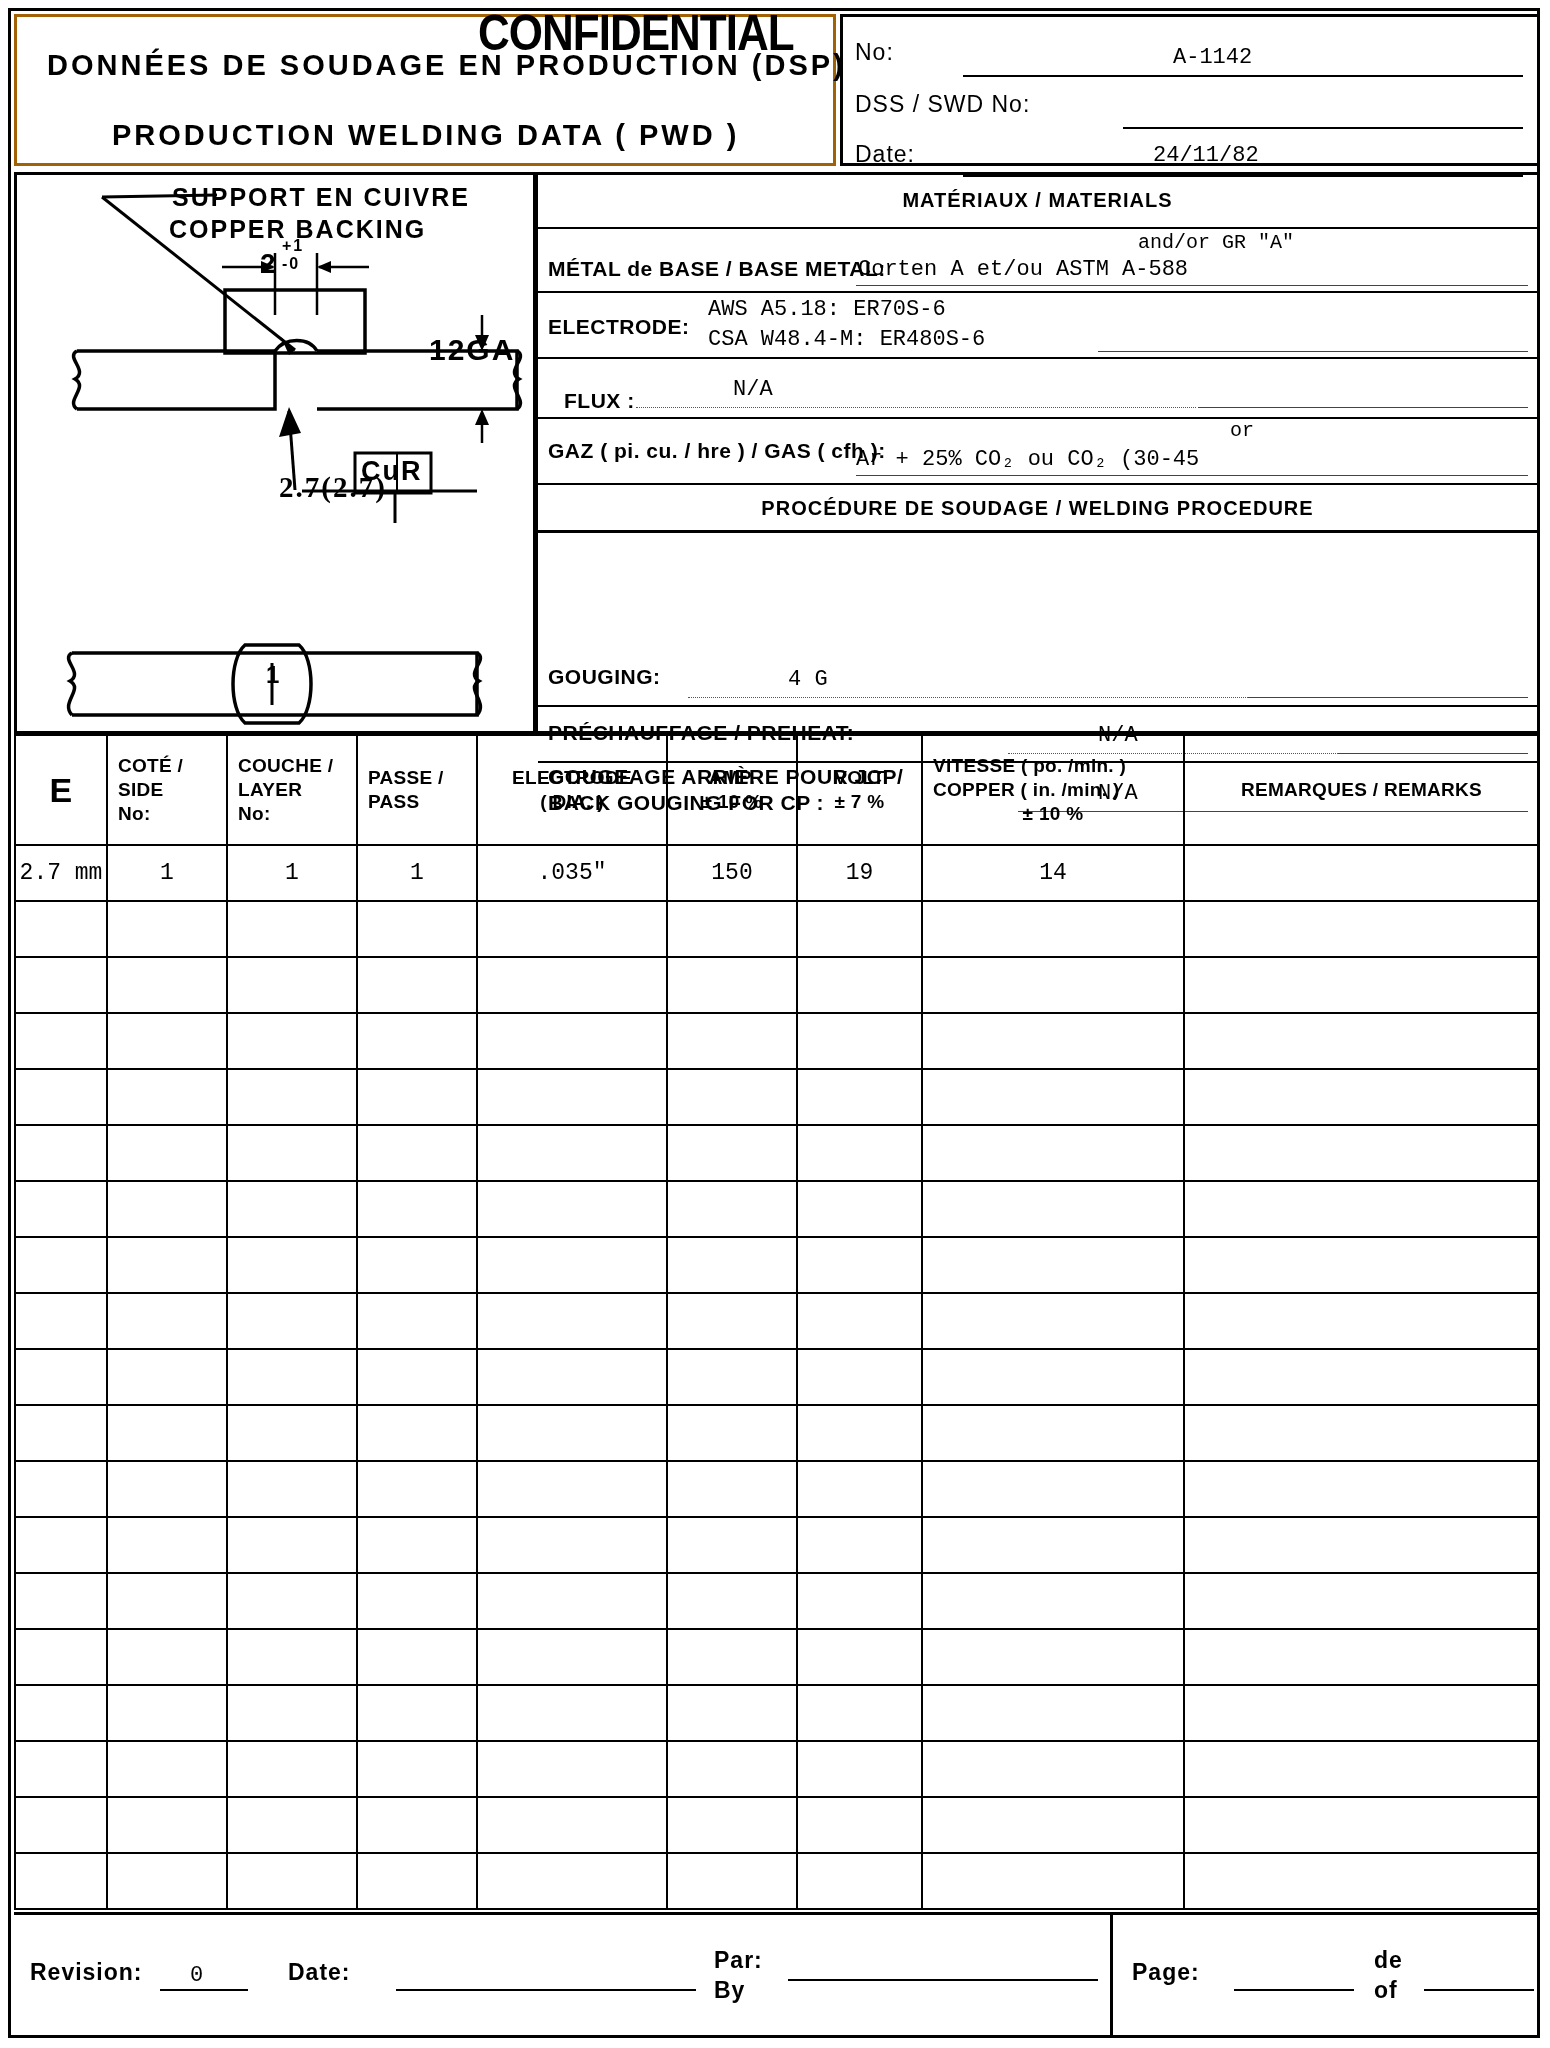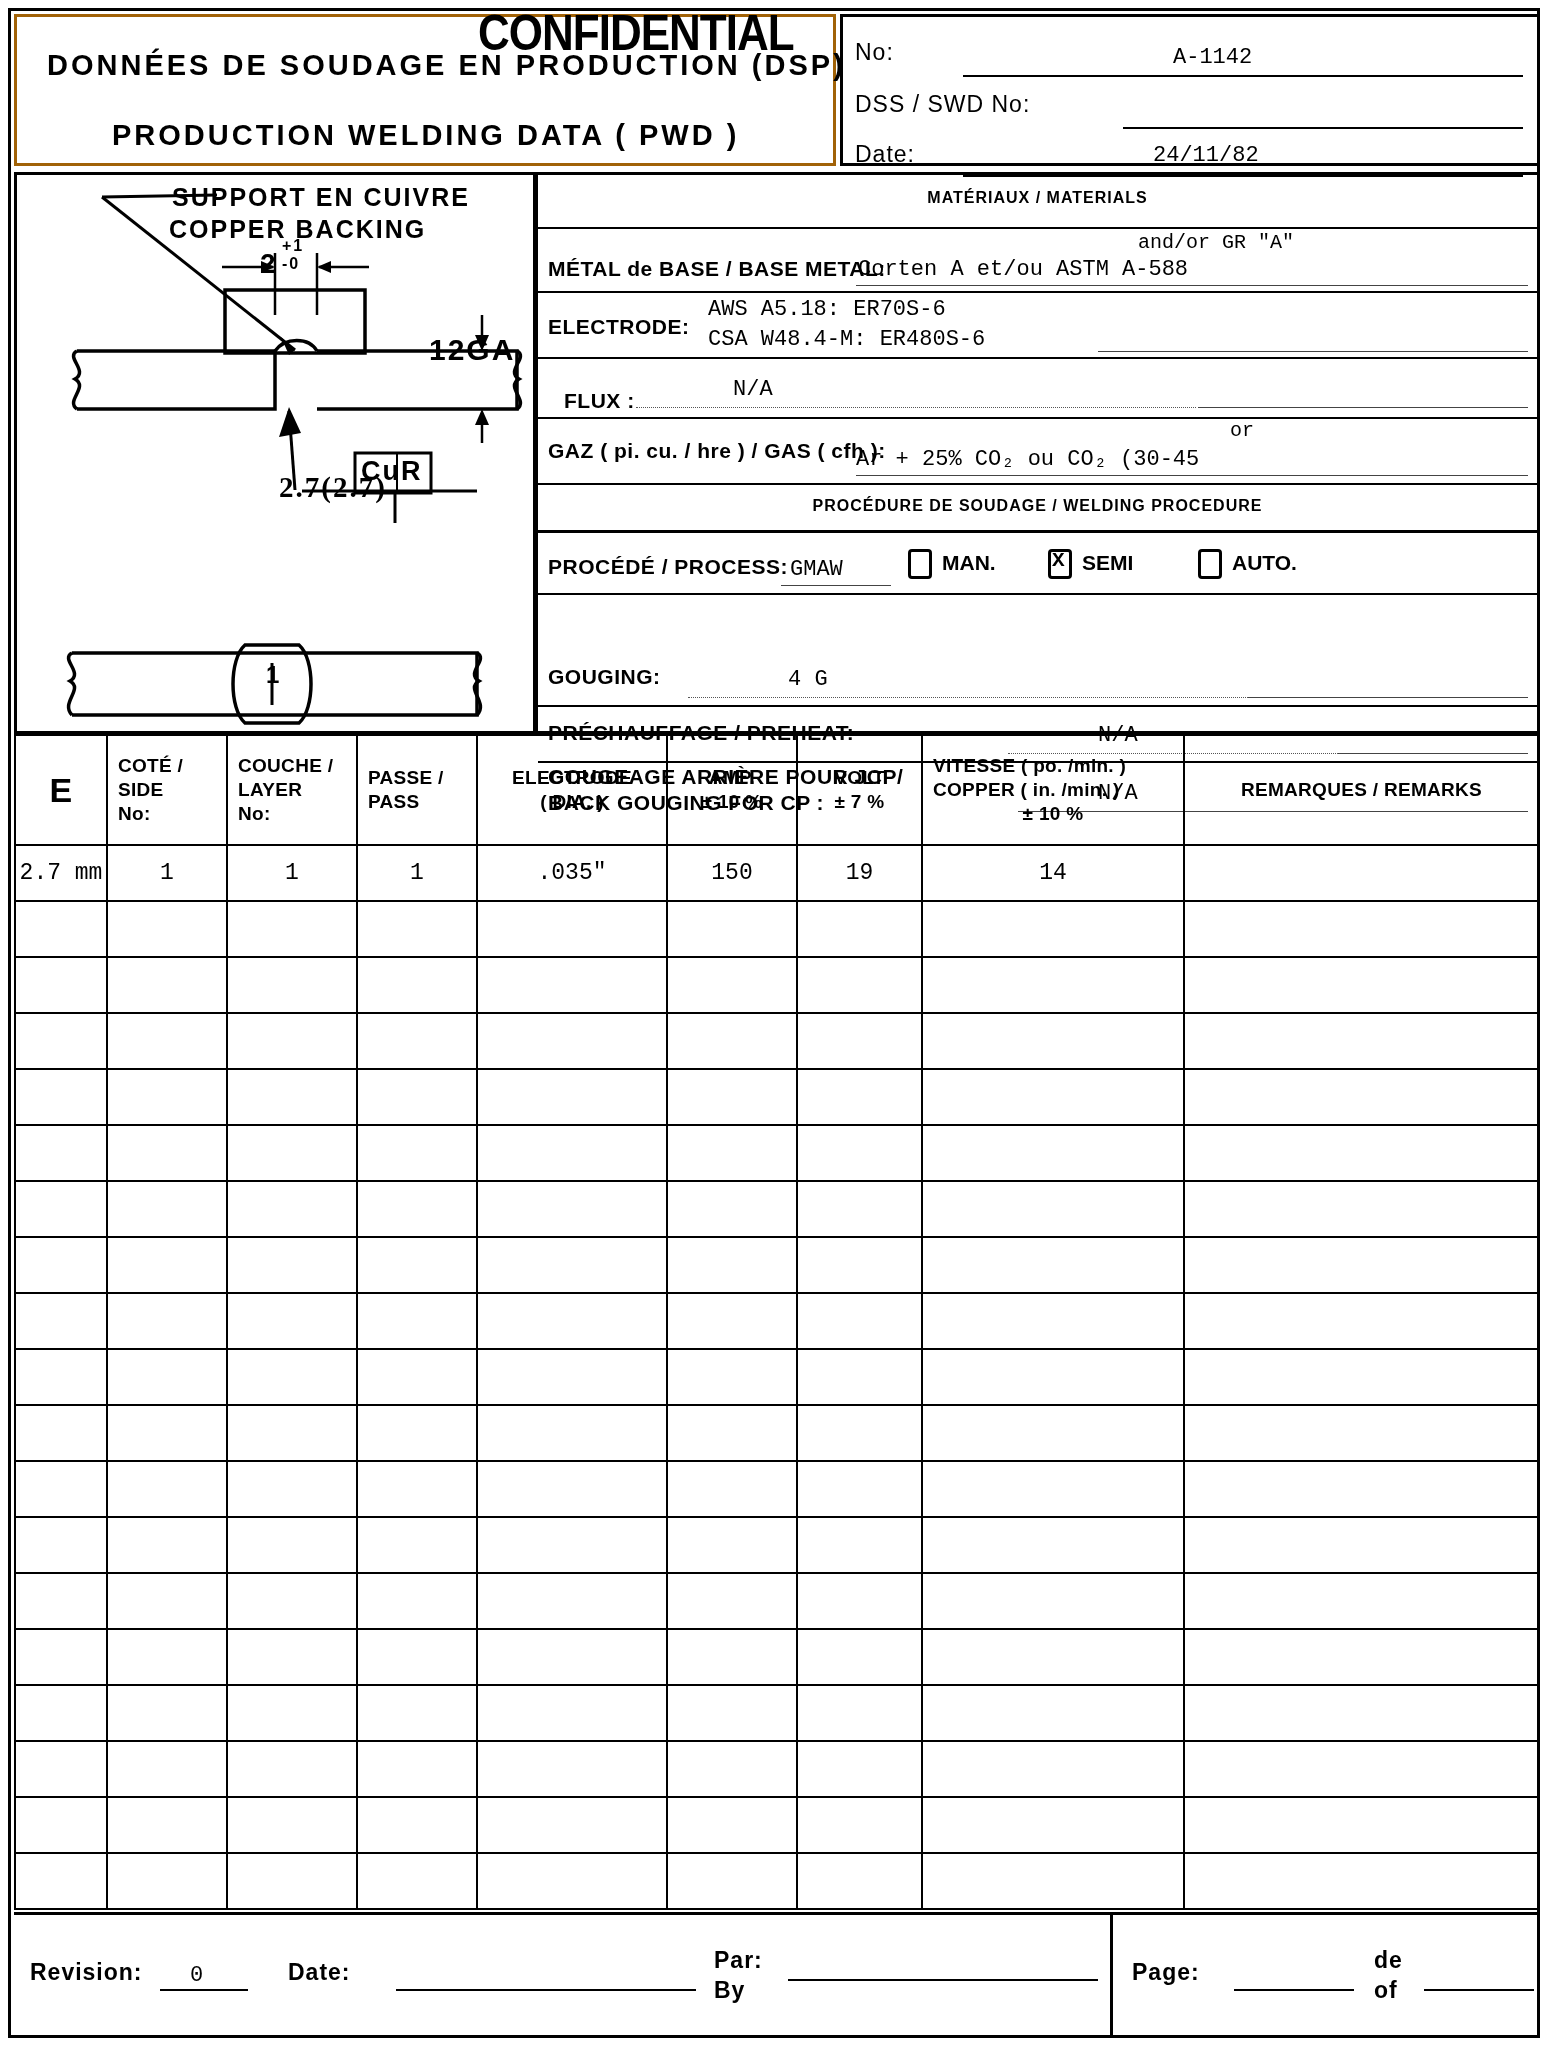--- a/index.html
+++ b/index.html
@@ -24,21 +24,21 @@
 
   
   .sketch{position:absolute;left:14px;top:172px;width:522px;height:562px;border:3px solid #000;box-sizing:border-box;}
   .sk-txt{position:absolute;font-family:"Liberation Sans",sans-serif;font-size:25px;letter-spacing:2px;font-weight:bold;}
 
   
   .panel{position:absolute;left:536px;top:172px;width:1004px;height:562px;border:3px solid #000;border-left:2px solid #000;box-sizing:border-box;}
   .prow{position:absolute;left:0;width:100%;box-sizing:border-box;border-bottom:2px solid #000;}
   .plabel{position:absolute;font-size:21px;letter-spacing:0.5px;font-weight:bold;white-space:nowrap;}
   .pval{position:absolute;font-family:"Liberation Mono",monospace;font-size:22px;white-space:nowrap;}
-  .sechead{position:absolute;width:100%;text-align:center;font-size:16px;font-weight:bold;letter-spacing:1px;}
+  .sechead{position:absolute;width:100%;text-align:center;font-size:20px;font-weight:bold;letter-spacing:1px;}
   .dots{position:absolute;border-bottom:1px dotted #555;}
   .sline{position:absolute;border-bottom:1.5px solid #444;}
   .cbox{position:absolute;width:24px;height:30px;border:3px solid #000;border-radius:4px;box-sizing:border-box;}
   .cbx{position:absolute;font-size:21px;font-weight:bold;}
 
   
   .dtable{position:absolute;left:14px;top:734px;width:1526px;height:1176px;box-sizing:border-box;}
   table.grid{border-collapse:collapse;width:100%;table-layout:fixed;}
   table.grid td{border:2px solid #000;height:54px;padding:0;text-align:center;vertical-align:middle;
      font-family:"Liberation Mono",monospace;font-size:23px;}
@@ -166,36 +166,20 @@
       <div class="plabel" style="left:10px;top:20px;">GAZ ( pi. cu. / hre ) / GAS ( cfh ):</div>
       <div class="pval" style="left:692px;top:0px;font-size:20px;">or</div>
       <div class="sline" style="left:318px;top:56px;width:672px;"></div>
       <div class="pval" style="left:318px;top:28px;">Ar + 25% CO₂  ou CO₂ (30-45</div>
     </div>
 
     <div class="prow" style="top:310px;height:48px;border-bottom:3px solid #000;">
       <div class="sechead" style="top:12px;">PROCÉDURE DE SOUDAGE /  WELDING   PROCEDURE</div>
     </div>
 
-    <div class="prow" style="top:362px;height:58px;">
-      <div class="plabel" style="left:10px;top:18px;">PROCÉDÉ / PROCESS:</div>
-      <div class="sline" style="left:243px;top:48px;width:110px;"></div>
-      <div class="pval" style="left:252px;top:20px;">GMAW</div>
-
-      <div class="cbox" style="left:370px;top:12px;"></div>
-      <div class="cbx" style="left:404px;top:14px;">MAN.</div>
-
-      <div class="cbox" style="left:510px;top:12px;">
-        <span style="position:absolute;left:1px;top:-3px;font-size:21px;font-weight:bold;font-family:'Liberation Mono',monospace;">X</span>
-      </div>
-      <div class="cbx" style="left:544px;top:14px;">SEMI</div>
-
-      <div class="cbox" style="left:660px;top:12px;"></div>
-      <div class="cbx" style="left:694px;top:14px;">AUTO.</div>
-    </div>
 
 
     <div class="prow" style="top:476px;height:56px;">
       <div class="plabel" style="left:10px;top:14px;">GOUGING:</div>
       <div class="dots" style="left:150px;top:46px;width:560px;"></div>
       <div class="sline" style="left:710px;top:46px;width:280px;"></div>
       <div class="pval" style="left:250px;top:16px;">4 G</div>
     </div>
 
     <div class="prow" style="top:532px;height:56px;">

